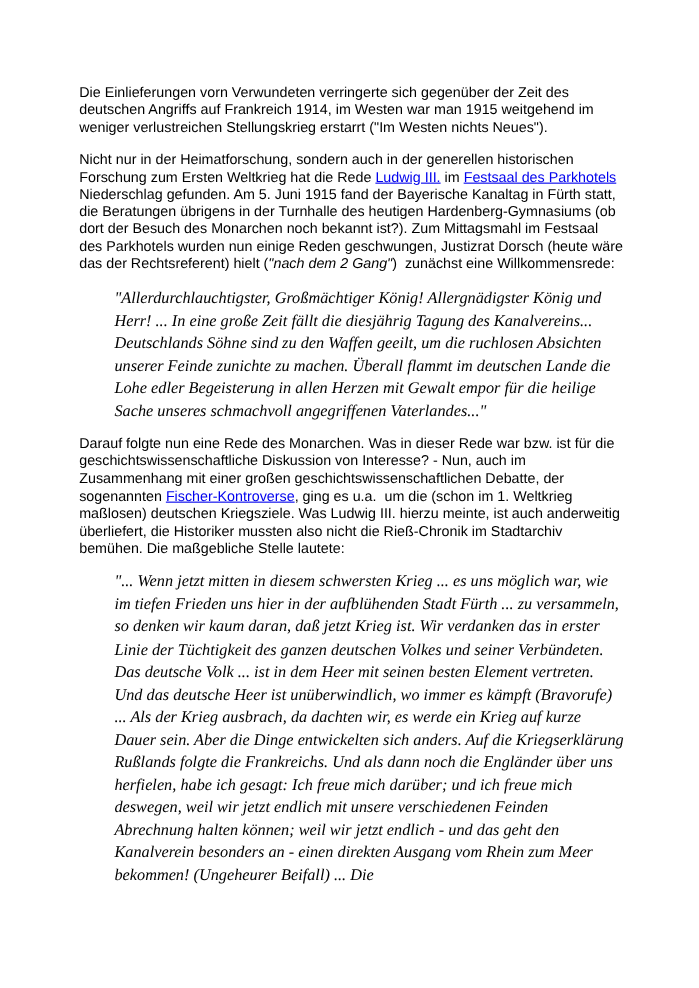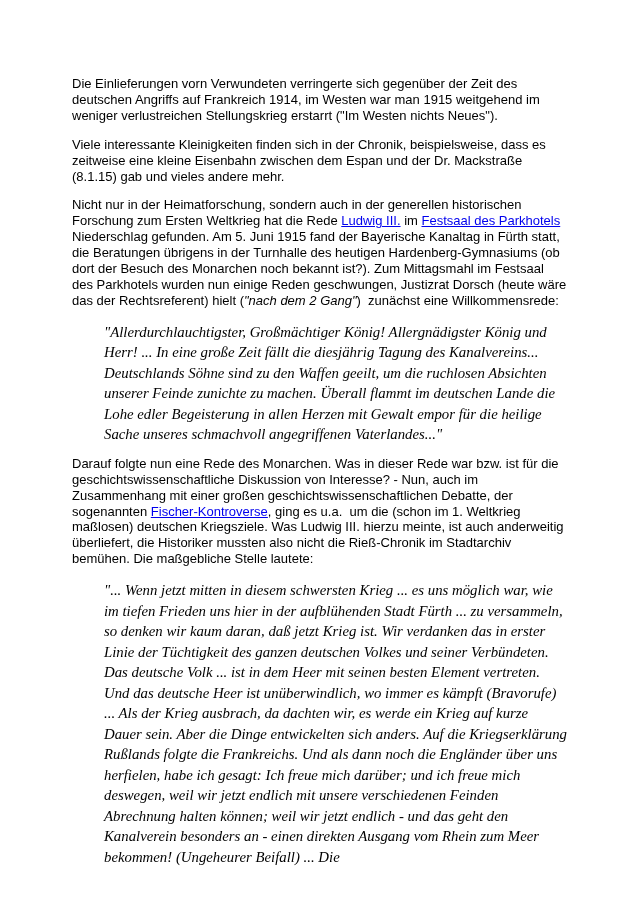--- a/index.html
+++ b/index.html
@@ -42,19 +42,18 @@
   .italic-run {
     font-style: italic;
   }
 </style>
 </head>
 <body style="background: rgb(255, 255, 255);">
 
 <div class="page">
   <div>
       <p class="para"><span class="text-run">Die Einlieferungen vorn Verwundeten verringerte sich gegenüber der Zeit des deutschen Angriffs auf Frankreich 1914, im Westen war man 1915 weitgehend im weniger verlustreichen Stellungskrieg erstarrt ("Im Westen nichts Neues").</span></p>
-      <p class="para"><span class="text-run">Viele interessante Kleinigkeiten finden sich in der Chronik, beispielsweise, dass es zeitweise eine kleine Eisenbahn zwischen dem Espan und der Dr. Mackstraße (8.1.15) gab und vieles andere mehr.</span></p>
       <p class="para"><span class="text-run">Nicht nur in der Heimatforschung, sondern auch in der generellen historischen Forschung zum Ersten Weltkrieg hat die Rede </span><a class="doclink" href="#" style="color: rgb(0, 0, 238);">Ludwig III.</a><span class="text-run"> im </span><a class="doclink" href="#" style="color: rgb(0, 0, 238);">Festsaal des Parkhotels</a><span class="text-run"> Niederschlag gefunden. Am 5. Juni 1915 fand der Bayerische Kanaltag in Fürth statt, die Beratungen übrigens in der Turnhalle des heutigen Hardenberg-Gymnasiums (ob dort der Besuch des Monarchen noch bekannt ist?). Zum Mittagsmahl im Festsaal des Parkhotels wurden nun einige Reden geschwungen, Justizrat Dorsch (heute wäre das der Rechtsreferent) hielt (</span><span class="italic-run">"nach dem 2 Gang"</span><span class="text-run">)  zunächst eine Willkommensrede:</span></p>
       <p class="quote"><span class="text-run">"Allerdurchlauchtigster, Großmächtiger König! Allergnädigster König und Herr! ... In eine große Zeit fällt die diesjährig Tagung des Kanalvereins... Deutschlands Söhne sind zu den Waffen geeilt, um die ruchlosen Absichten unserer Feinde zunichte zu machen. Überall flammt im deutschen Lande die Lohe edler Begeisterung in allen Herzen mit Gewalt empor für die heilige Sache unseres schmachvoll angegriffenen Vaterlandes..."</span></p>
       <p class="para"><span class="text-run">Darauf folgte nun eine Rede des Monarchen. Was in dieser Rede war bzw. ist für die geschichtswissenschaftliche Diskussion von Interesse? - Nun, auch im Zusammenhang mit einer großen geschichtswissenschaftlichen Debatte, der sogenannten </span><a class="doclink" href="#" style="color: rgb(0, 0, 238);">Fischer-Kontroverse</a><span class="text-run">, ging es u.a.  um die (schon im 1. Weltkrieg maßlosen) deutschen Kriegsziele. Was Ludwig III. hierzu meinte, ist auch anderweitig überliefert, die Historiker mussten also nicht die Rieß-Chronik im Stadtarchiv bemühen. Die maßgebliche Stelle lautete:</span></p>
       <p class="quote"><span class="text-run">"... Wenn jetzt mitten in diesem schwersten Krieg ... es uns möglich war, wie im tiefen Frieden uns hier in der aufblühenden Stadt Fürth ... zu versammeln, so denken wir kaum daran, daß jetzt Krieg ist. Wir verdanken das in erster Linie der Tüchtigkeit des ganzen deutschen Volkes und seiner Verbündeten. Das deutsche Volk ... ist in dem Heer mit seinen besten Element vertreten. Und das deutsche Heer ist unüberwindlich, wo immer es kämpft (Bravorufe) ... Als der Krieg ausbrach, da dachten wir, es werde ein Krieg auf kurze Dauer sein. Aber die Dinge entwickelten sich anders. Auf die Kriegserklärung Rußlands folgte die Frankreichs. Und als dann noch die Engländer über uns herfielen, habe ich gesagt: Ich freue mich darüber; und ich freue mich deswegen, weil wir jetzt endlich mit unsere verschiedenen Feinden Abrechnung halten können; weil wir jetzt endlich - und das geht den Kanalverein besonders an - einen direkten Ausgang vom Rhein zum Meer bekommen! (Ungeheurer Beifall) ... Die</span></p>
     </div>
 </div>
 
 </body></html>

